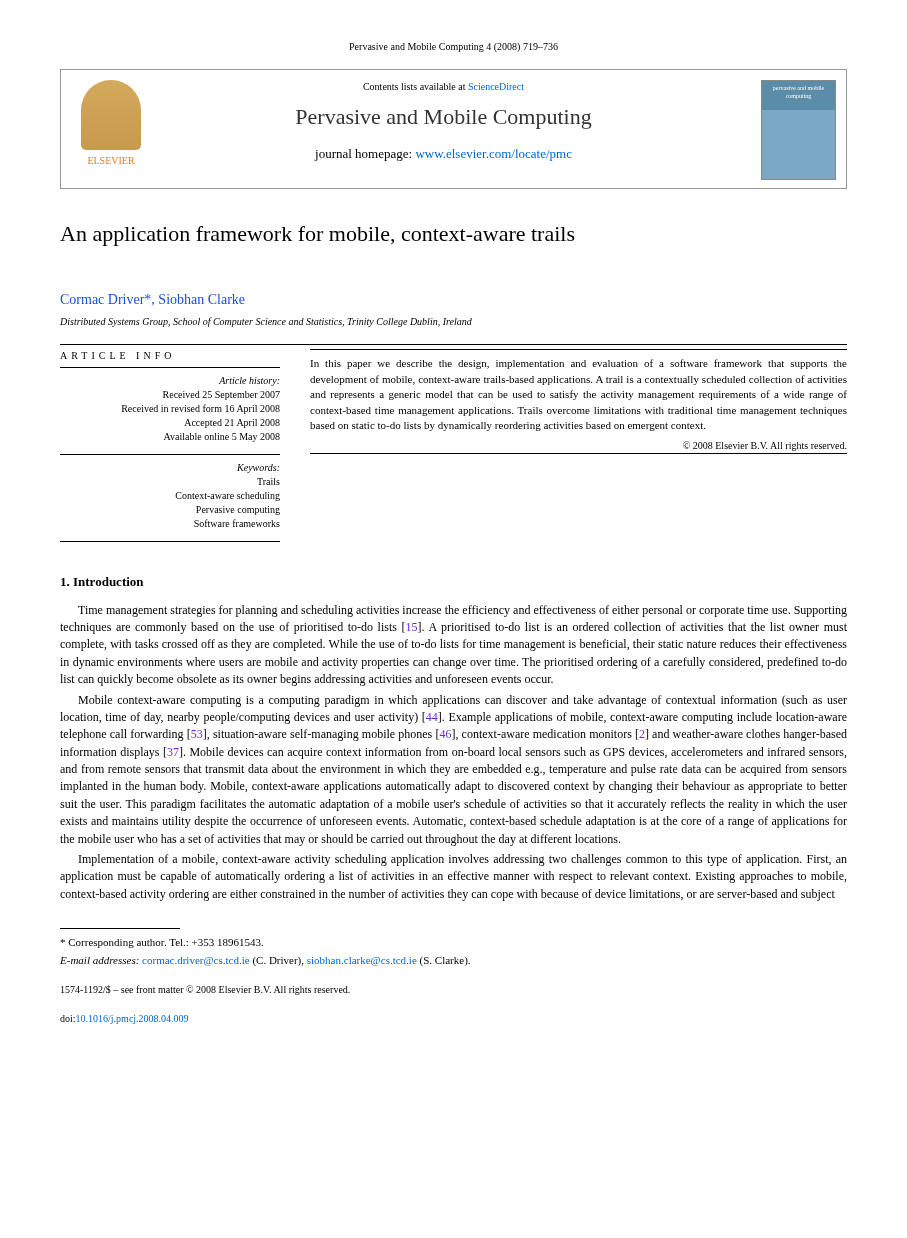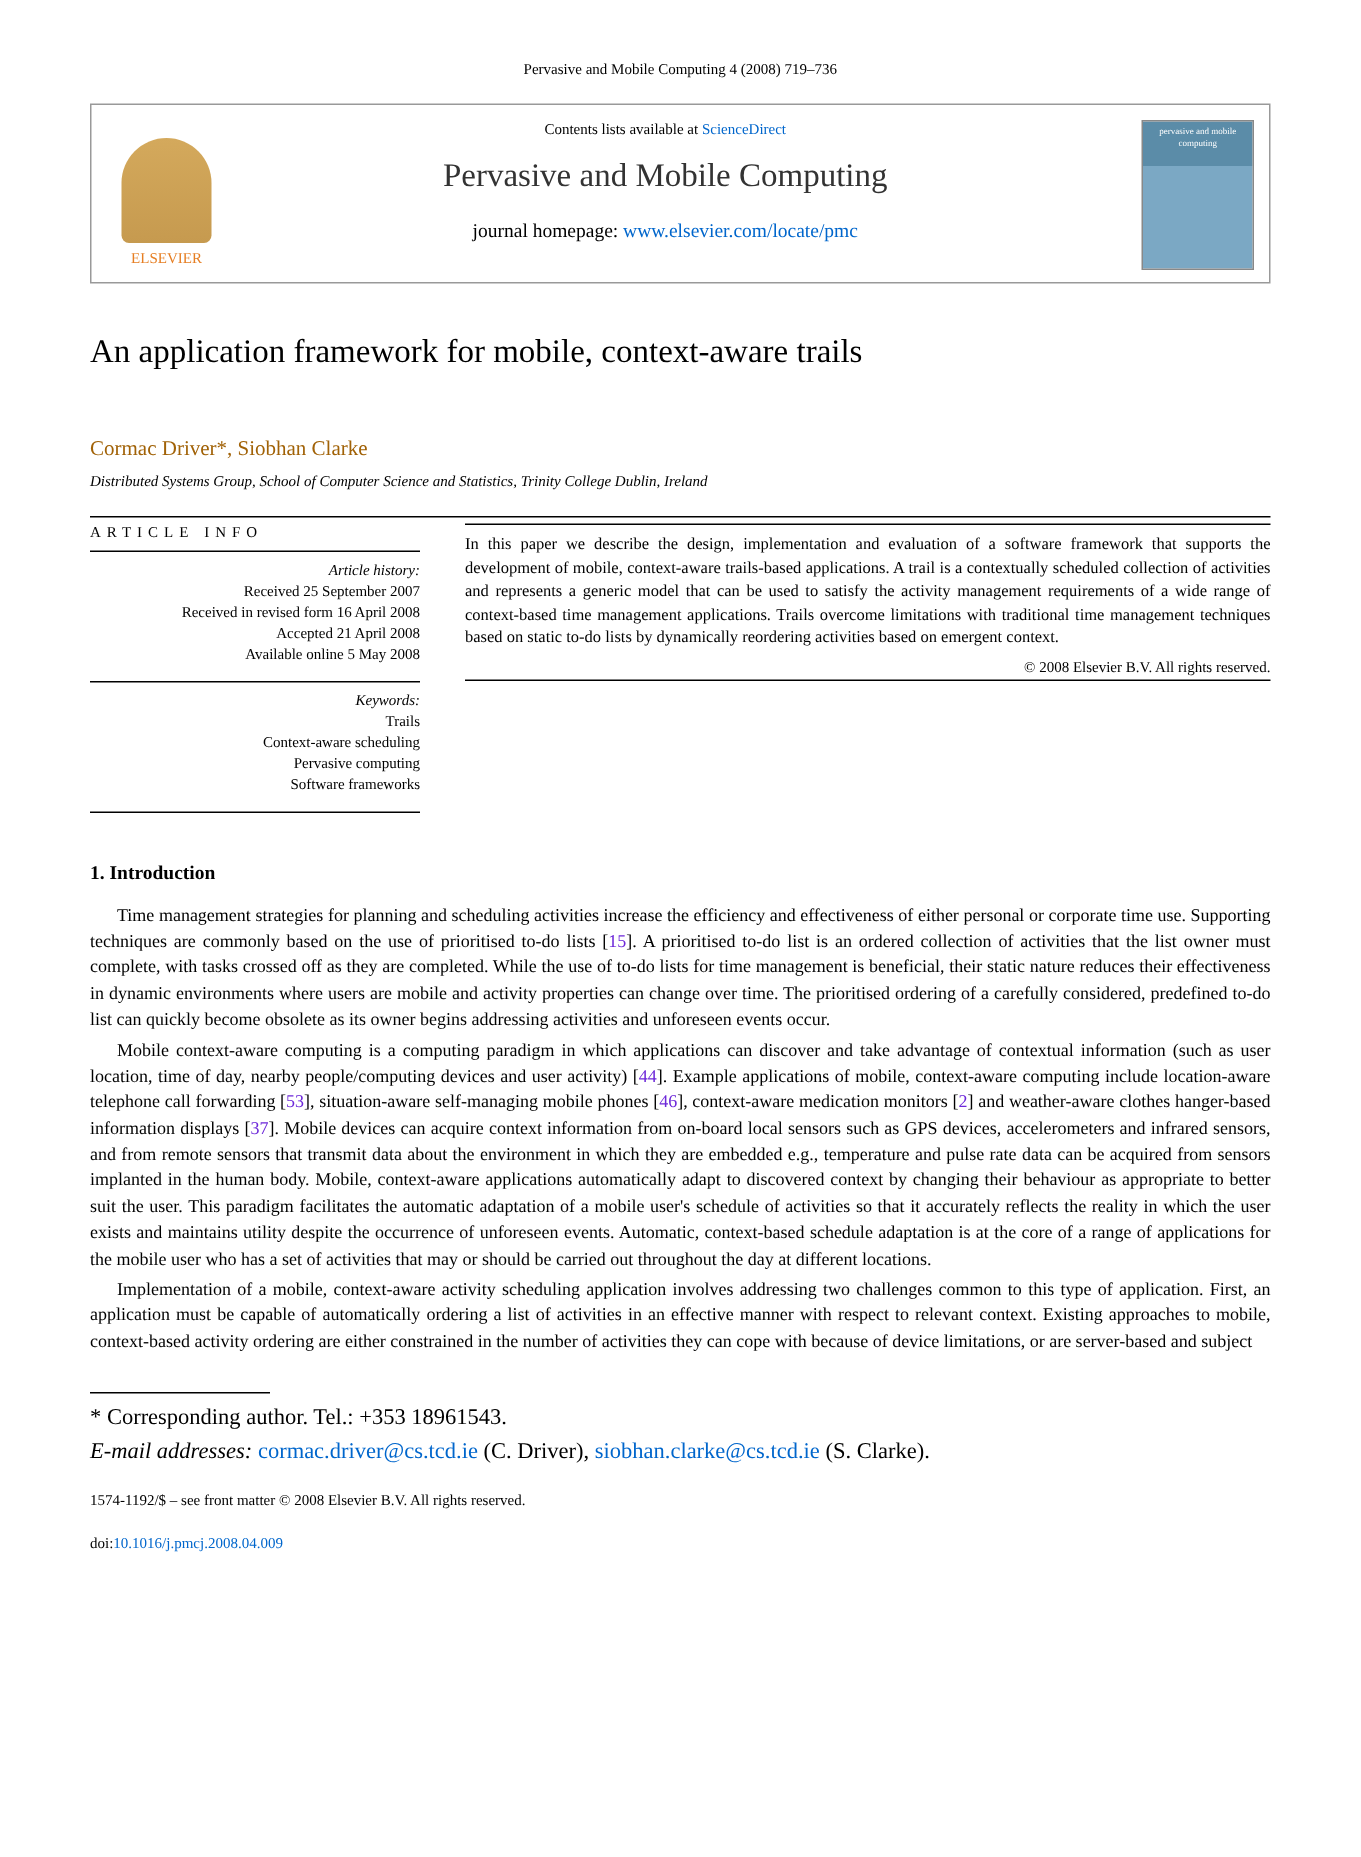--- a/index.html
+++ b/index.html
@@ -28,21 +28,20 @@
   }
   .elsevier-logo {
     position: absolute;
     left: 10px;
     top: 10px;
     width: 80px;
     height: 100px;
     display: flex;
     flex-direction: column;
     align-items: center;
-    justify-content: flex-end;
     font-size: 10px;
     color: #e67e22;
   }
   .elsevier-logo .tree {
     width: 60px;
     height: 70px;
     background: linear-gradient(#d4a95c, #c69a4f);
     border-radius: 30px 30px 5px 5px;
     position: relative;
     margin-bottom: 4px;
@@ -58,36 +57,36 @@
     font-size: 6px;
     color: #fff;
     padding: 3px;
   }
   .contents-line { font-size: 10px; margin-bottom: 8px; }
   .journal-name { font-family: Georgia, serif; font-size: 22px; font-weight: normal; margin: 8px 0 12px; color: #333; }
   .homepage-line { font-size: 13px; }
   a.link { color: #0066cc; text-decoration: none; }
   hr.rule { border: none; border-top: 1px solid #000; margin: 4px 0; }
   .title { font-size: 22px; font-weight: normal; margin: 30px 0 15px; }
-  .authors { color: #a16207; font-size: 14px; margin-bottom: 6px; margin-top: 40px; }
+  .authors { color: #1d4ed8; font-size: 14px; margin-bottom: 6px; margin-top: 40px; }
   .affiliation { font-style: italic; font-size: 10px; margin-bottom: 15px; }
   .info-abstract { display: flex; gap: 30px; margin-bottom: 25px; }
   .info-col { width: 220px; flex-shrink: 0; }
   .abstract-col { flex: 1; }
   .section-label { font-size: 10px; letter-spacing: 4px; text-transform: uppercase; margin-bottom: 4px; }
   .info-col hr, .abstract-col hr { border: none; border-top: 1px solid #000; margin-bottom: 6px; }
   .info-block { font-size: 10px; margin-bottom: 10px; text-align: right; }
   .info-block .label { font-style: italic; }
   .abstract-text { font-size: 11px; text-align: justify; }
   .copyright { font-size: 10px; text-align: right; margin-top: 6px; }
   .section-heading { font-weight: bold; font-size: 13px; margin: 20px 0 10px; }
   .body-para { text-align: justify; text-indent: 18px; margin-bottom: 3px; font-size: 12px; line-height: 1.45; }
   .ref-link { color: #6d28d9; }
   .footnote-rule { border: none; border-top: 1px solid #000; width: 120px; margin: 25px 0 6px; }
-  .footnote { font-size: 15px; margin-bottom: 2px; }
+  .footnote { font-size: 11px; margin-bottom: 2px; }
   .footnote .label { font-style: italic; }
   .bottom-info { font-size: 10px; margin-top: 15px; }
 </style>
 </head>
 <body>
 
 <div class="page-header">Pervasive and Mobile Computing 4 (2008) 719–736</div>
 
 <div class="top-box">
   <div class="elsevier-logo">

